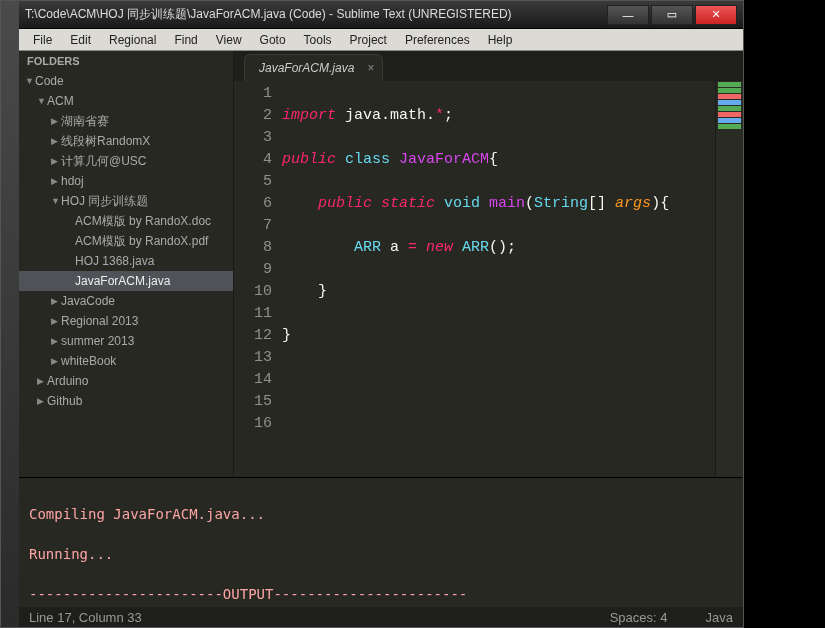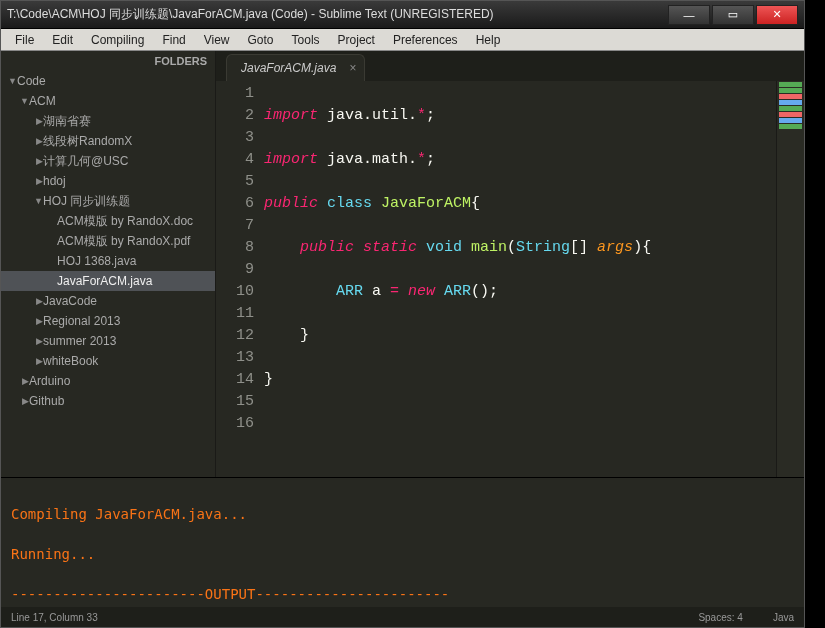--- a/index.html
+++ b/index.html
@@ -5,26 +5,27 @@
 * { margin: 0; padding: 0; box-sizing: border-box; }
 body {
   font-family: "Segoe UI", Tahoma, sans-serif;
   font-size: 12px;
   background: #000;
   width: 825px;
   height: 628px;
   overflow: hidden;
 }
 .window {
-  width: 805px;
+  width: 744px;
   height: 628px;
   background: linear-gradient(#4a4a4a, #2a2a2a);
   border: 1px solid #555;
   display: flex;
   flex-direction: column;
+  padding-left: 18px;
 }
 .titlebar {
   height: 28px;
   background: linear-gradient(#3a3a3a, #1a1a1a);
   display: flex;
   align-items: center;
   padding: 0 6px;
   color: #ddd;
   border-bottom: 1px solid #000;
 }
@@ -60,21 +61,20 @@
   min-height: 0;
 }
 .sidebar {
   width: 215px;
   background: #272822;
   border-right: 1px solid #1a1a17;
   color: #888;
   font-size: 12px;
   display: flex;
   flex-direction: column;
-  text-align: right;
 }
 .sidebar-header {
   padding: 4px 8px;
   color: #aaa;
   font-weight: bold;
   font-size: 11px;
 }
 .tree { flex: 1; overflow: hidden; }
 .tree-row {
   display: flex;
@@ -148,64 +148,65 @@
   overflow: hidden;
 }
 .minimap {
   width: 28px;
   background: #2a2b24;
   border-left: 1px solid #1a1a17;
 }
 .minimap .chunk { height: 5px; margin: 1px 2px; }
 .kw { color: #f92672; font-style: italic; }
 .type { color: #66d9ef; }
-.func { color: #bef264; }
+.func { color: #d946ef; }
 .param { color: #fd971f; font-style: italic; }
 .op { color: #f92672; }
 .plain { color: #f8f8f2; }
 .console {
   height: 130px;
   background: #272822;
-  color: #f97316;
+  color: #fca5a5;
   font-family: Consolas, monospace;
   font-size: 14px;
   line-height: 20px;
   padding: 6px 10px;
   border-top: 1px solid #000;
   white-space: pre;
 }
 .statusbar {
   height: 20px;
   background: #1e1f1a;
   color: #999;
-  font-size: 10px;
+  font-size: 13px;
   display: flex;
   align-items: center;
   padding: 0 10px;
+  gap: 8px;
 }
 .statusbar .spacer { flex: 1; }
 .statusbar .seg { margin-left: 30px; }
 </style>
 </head>
 <body>
 
 <div class="window">
   <div class="titlebar">
     <span class="title">T:\Code\ACM\HOJ 同步训练题\JavaForACM.java (Code) - Sublime Text (UNREGISTERED)</span>
     <div class="win-buttons">
       <div class="win-btn">—</div>
       <div class="win-btn">▭</div>
       <div class="win-btn close">✕</div>
     </div>
   </div>
 
   <div class="menubar">
     <div class="menu-item">File</div>
     <div class="menu-item">Edit</div>
-    <div class="menu-item">Compiling</div>
+    <div class="menu-item">Regional</div>
     <div class="menu-item">Find</div>
     <div class="menu-item">View</div>
     <div class="menu-item">Goto</div>
     <div class="menu-item">Tools</div>
     <div class="menu-item">Project</div>
     <div class="menu-item">Preferences</div>
     <div class="menu-item">Help</div>
   </div>
 
   <div class="body">
@@ -303,21 +304,20 @@
             <div>9</div>
             <div>10</div>
             <div>11</div>
             <div>12</div>
             <div>13</div>
             <div>14</div>
             <div>15</div>
             <div>16</div>
           </div>
         <div class="code">
-<div><span class="kw">import</span><span class="plain"> java.util.</span><span class="op">*</span><span class="plain">;</span></div>
 <div><span class="kw">import</span><span class="plain"> java.math.</span><span class="op">*</span><span class="plain">;</span></div>
 <div><span class="kw">public</span><span class="type"> class </span><span class="func">JavaForACM</span><span class="plain">{</span></div>
 <div><span class="kw">    public</span><span class="kw"> static</span><span class="type"> void</span><span class="func"> main</span><span class="plain">(</span><span class="type">String</span><span class="plain">[] </span><span class="param">args</span><span class="plain">){</span></div>
 <div><span class="type">        ARR</span><span class="plain"> a </span><span class="op">=</span><span class="kw"> new</span><span class="type"> ARR</span><span class="plain">();</span></div>
 <div><span class="plain">    }</span></div>
 <div><span class="plain">}</span></div>
 <div><span class="plain"></span></div>
 
 
 

